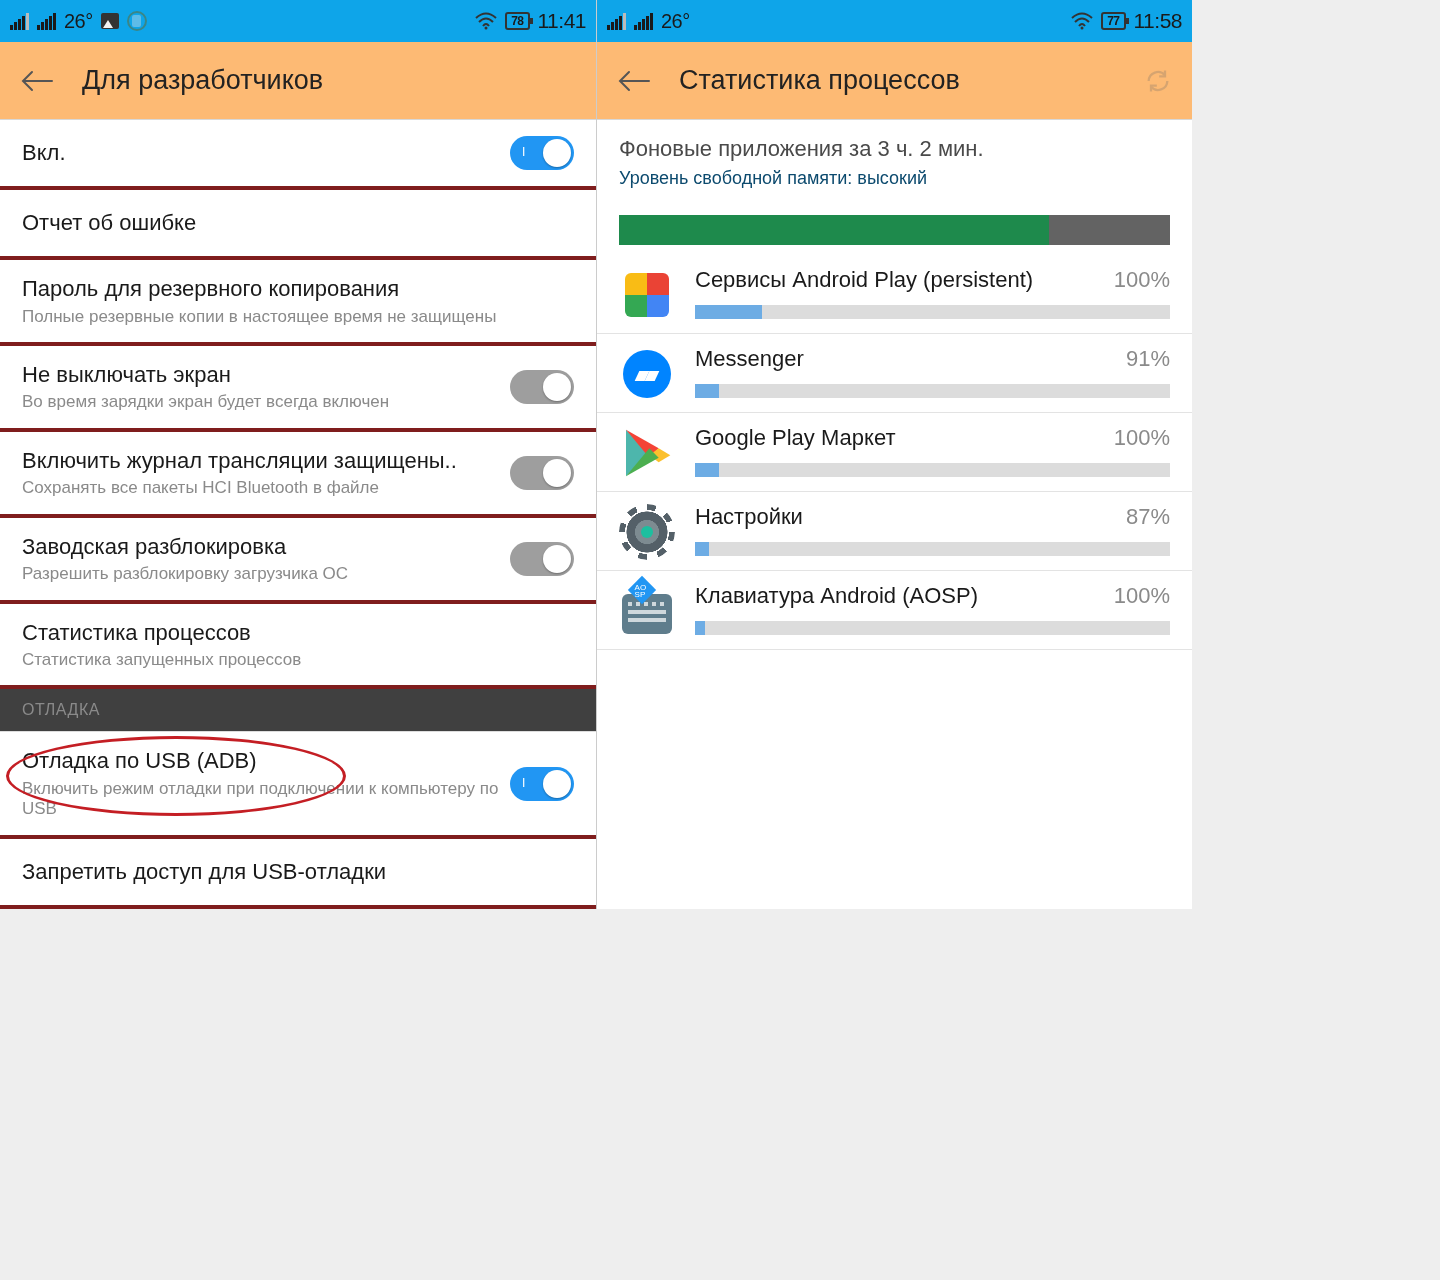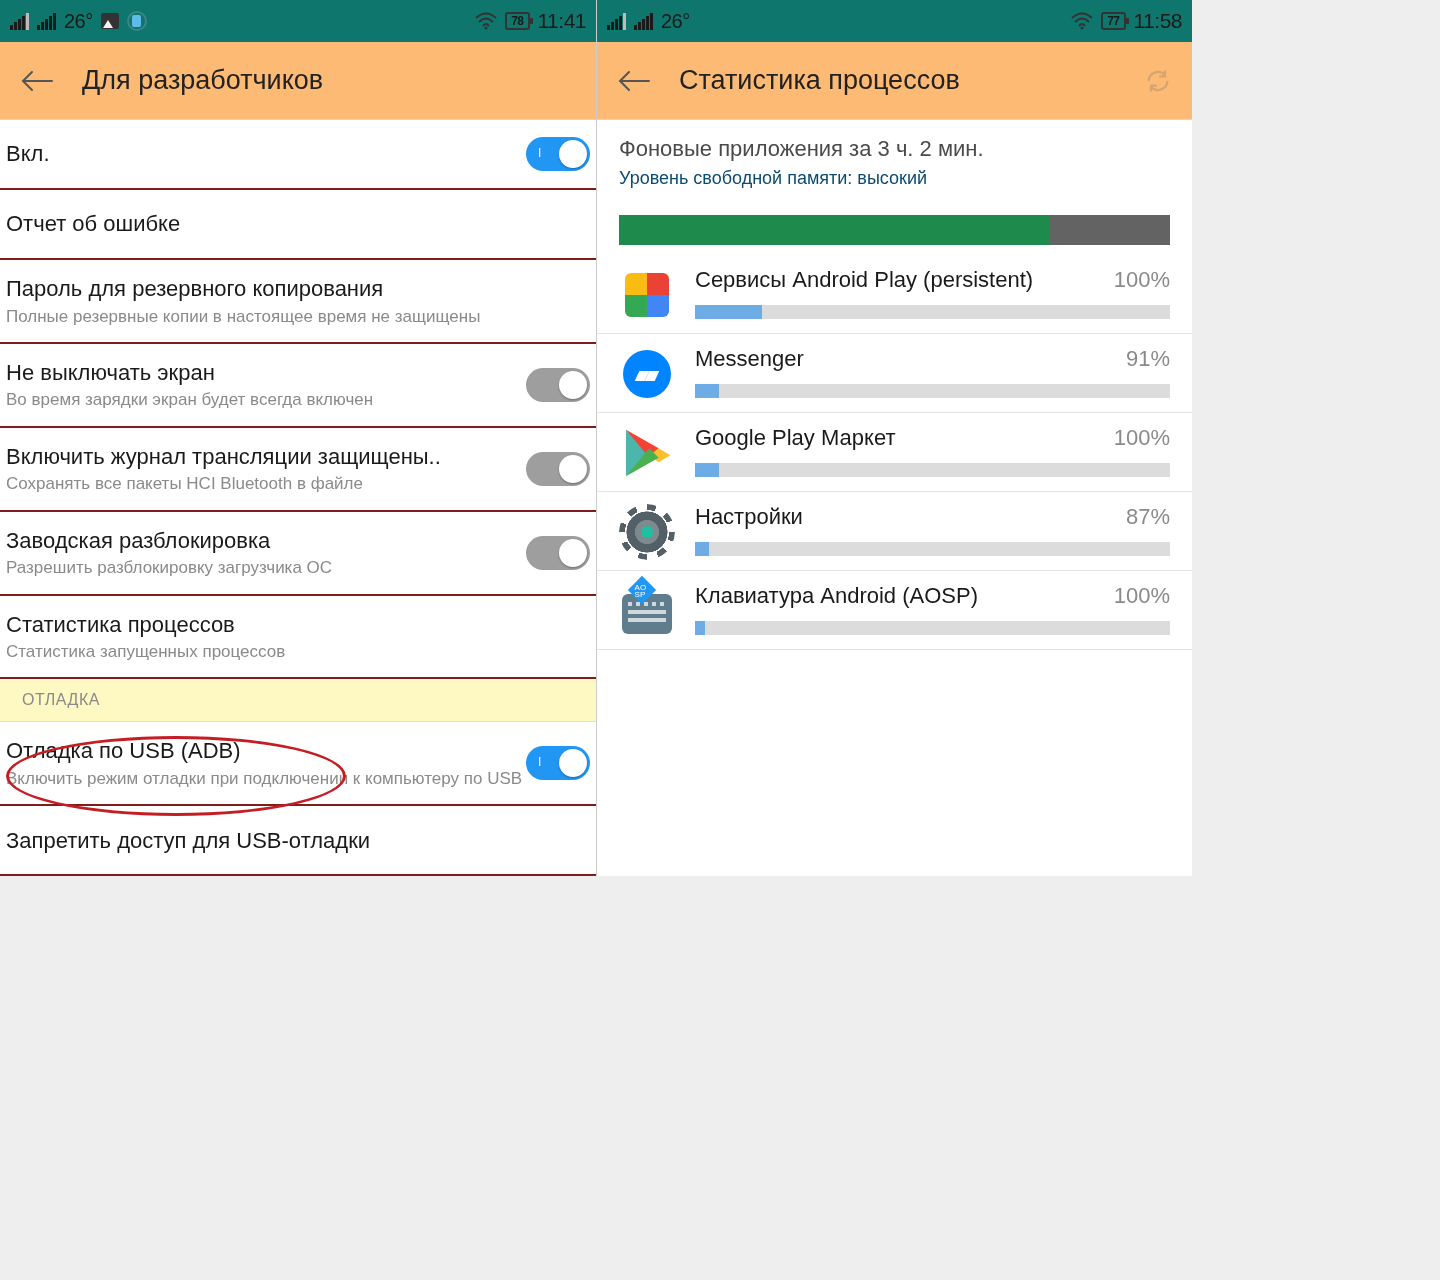--- a/index.html
+++ b/index.html
@@ -2,21 +2,21 @@
 <html><head>
 <meta charset="utf-8">
 <style>
   * { margin:0; padding:0; box-sizing:border-box; font-family: "Helvetica Neue", Arial, sans-serif; }
   body { background:#eee; width:1192px; overflow:hidden; font-stretch:condensed; }
   .screens { display:flex; }
   .screen { width:596px; background:#fff; position:relative; }
   .screen + .screen { border-left:1px solid #ccc; }
 
   
-  .statusbar { height:42px; display:flex; align-items:center; padding:0 10px; font-size:18px; color:#1a1a1a; background:#0f766e; letter-spacing:-0.5px;gap:20px;}
+  .statusbar { height:42px; display:flex; align-items:center; padding:0 10px; font-size:18px; color:#1a1a1a; background:#0ea5e9; letter-spacing:-0.5px;gap:20px;}
   .statusbar .sb-left, .statusbar .sb-right { display:flex; align-items:center; gap:8px; }
   .statusbar .sb-right { margin-left:auto; }
   .sig { display:inline-flex; align-items:flex-end; gap:1px; }
   .sig span { width:3px; background:#1a1a1a; display:block; }
   .sig1 span:nth-child(1){height:5px} .sig1 span:nth-child(2){height:8px} .sig1 span:nth-child(3){height:11px} .sig1 span:nth-child(4){height:14px} .sig1 span:nth-child(5){height:17px;background:#bbb}
   .sig2 span:nth-child(1){height:5px} .sig2 span:nth-child(2){height:8px} .sig2 span:nth-child(3){height:11px} .sig2 span:nth-child(4){height:14px} .sig2 span:nth-child(5){height:17px}
   .temp { font-size:20px; font-weight:400; }
   .sb-icon-pic { width:18px; height:16px; background:#333; border-radius:2px; position:relative; }
   .sb-icon-pic::after{content:""; position:absolute; bottom:1px; left:2px; border-left:5px solid transparent; border-right:5px solid transparent; border-bottom:8px solid #f3f3f3;}
   .sb-icon-app { width:20px; height:20px; border-radius:50%; border:2px solid #3b8686; display:flex; align-items:center; justify-content:center; }
@@ -25,34 +25,34 @@
   .battery::after{content:""; position:absolute; right:-5px; top:4px; width:3px; height:6px; background:#333;}
   .clock { font-size:21px; }
 
   
   .appbar { height:78px; display:flex; align-items:center; padding:0 20px; background:#fdba74; border-bottom:1px solid #d8d8d8; gap:28px;}
   .back-arrow { width:34px; height:22px; }
   .appbar-title { font-size:27px; color:#222; font-stretch:condensed;}
   .refresh { margin-left:auto; width:28px; height:28px; opacity:0.25; }
 
   
-  .setting-row { padding:15px 6px; border-bottom:2px solid #7f1d1d; display:flex; align-items:center; min-height:70px; background:#fff;}
+  .setting-row { padding:15px 22px; border-bottom:4px solid #7f1d1d; display:flex; align-items:center; min-height:70px; background:#fff;}
   .setting-text { flex:1; }
   .s-title { font-size:22px; color:#1a1a1a; line-height:1.25; font-stretch:condensed; }
   .s-sub { font-size:17px; color:#8a8a8a; margin-top:4px; line-height:1.2; font-stretch:condensed;}
   .toggle { width:64px; height:34px; border-radius:17px; position:relative; }
   .toggle.on { background:#2196f3; }
   .toggle.off { background:#9e9e9e; }
   .toggle::after{content:""; width:28px; height:28px; background:#fff; border-radius:50%; position:absolute; top:3px; box-shadow:0 1px 2px rgba(0,0,0,0.3);}
   .toggle.on::after{ right:3px; }
   .toggle.off::after{ right:3px; }
   .toggle .tlabel{ position:absolute; font-size:12px; color:#fff; top:9px;}
   .toggle.on .tlabel{ left:12px; }
   .toggle.off .tlabel{ left:36px; letter-spacing:-1px;}
-  .section-header { background:#fef9c3; padding:12px 22px; font-size:16px; color:#8a8a8a; letter-spacing:0.5px; border-bottom:1px solid #ddd; font-stretch:condensed;}
+  .section-header { background:#404040; padding:12px 22px; font-size:16px; color:#8a8a8a; letter-spacing:0.5px; border-bottom:1px solid #ddd; font-stretch:condensed;}
   .highlight-oval { position:absolute; border:3px solid #c41e24; border-radius:50%; pointer-events:none; }
 
   
   .meta { padding:16px 22px 4px 22px; }
   .meta-title { font-size:22px; color:#4a4a4a; }
   .meta-sub { font-size:18px; color:#0c4a6e; margin-top:6px; }
   .mem-bar { margin:22px 22px 10px 22px; height:30px; background:#636363; display:flex; }
   .mem-used { background:#1e8a4c; height:100%; }
 
   

